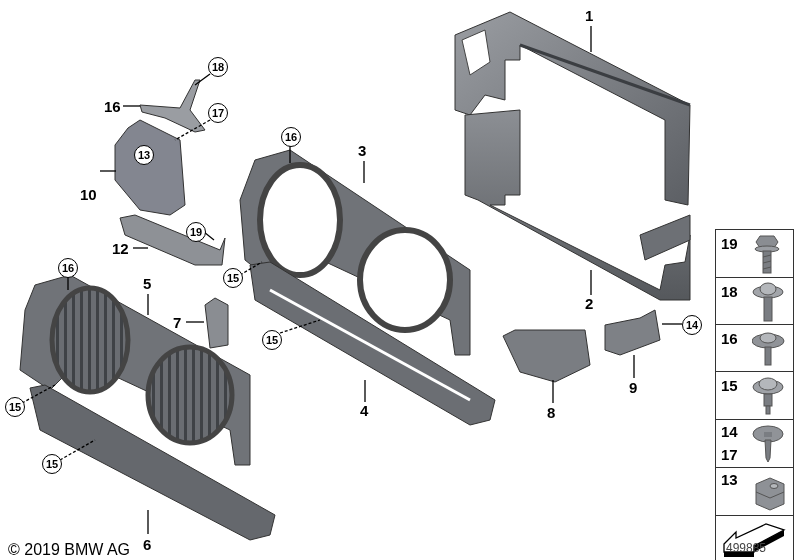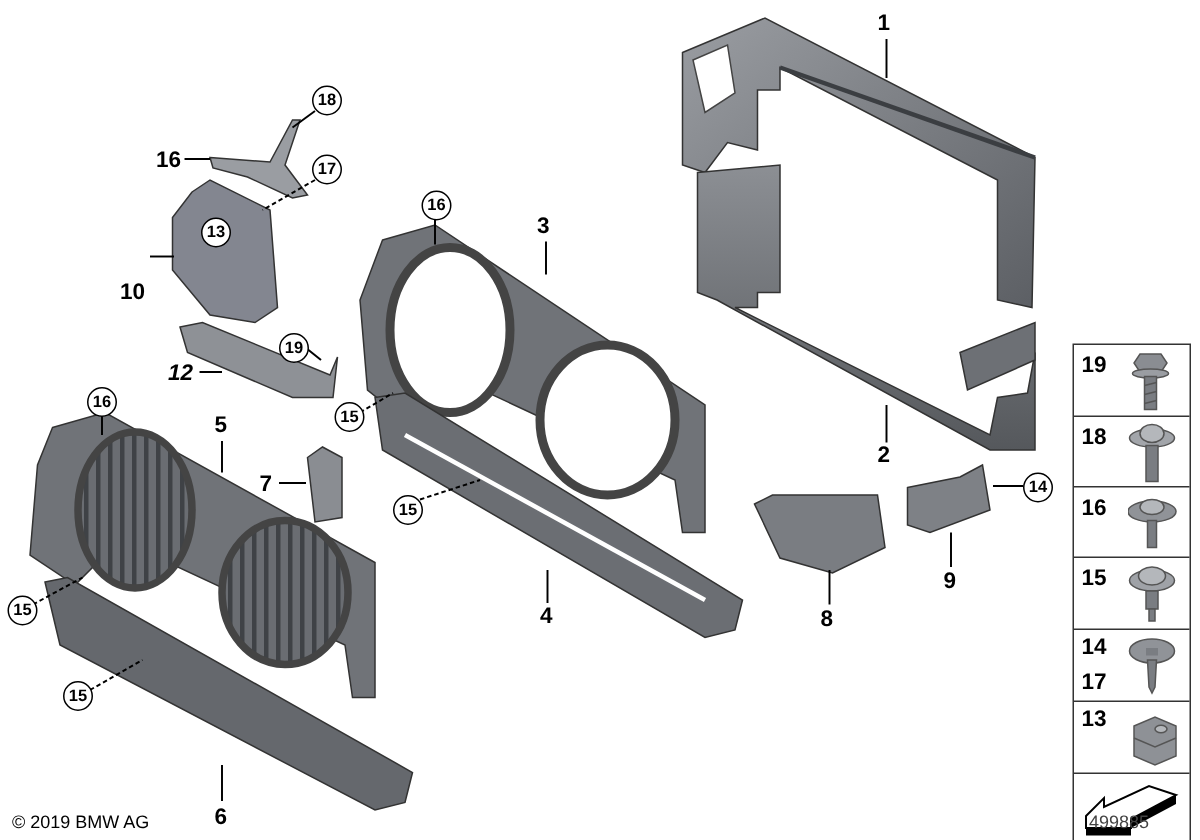--- a/index.html
+++ b/index.html
@@ -5,21 +5,21 @@
   html,body{margin:0;padding:0;background:#ffffff;}
   body{width:800px;height:560px;position:relative;overflow:hidden;font-family:"Liberation Sans",sans-serif;}
   #canvas{position:absolute;left:0;top:0;width:800px;height:560px;}
   .num{position:absolute;font-family:"Liberation Sans",sans-serif;font-weight:bold;font-size:15px;color:#000;line-height:1;}
   .circ{position:absolute;width:20px;height:20px;border:1.4px solid #000;border-radius:50%;background:#fff;font-family:"Liberation Sans",sans-serif;font-weight:bold;font-size:11px;display:flex;align-items:center;justify-content:center;box-sizing:border-box;}
   .legend{position:absolute;left:715px;top:229px;width:79px;border:1px solid #333;box-sizing:border-box;}
   .lcell{position:relative;border-bottom:1px solid #333;box-sizing:border-box;}
   .lcell:last-child{border-bottom:none;}
   .lnum{position:absolute;left:5px;font-weight:bold;font-size:15px;font-family:"Liberation Sans",sans-serif;line-height:1;}
   .lico{position:absolute;left:36px;top:2px;}
-  .copyright{position:absolute;left:8px;top:541px;font-size:12px;color:#000;}
+  .copyright{position:absolute;left:8px;top:541px;font-size:16px;color:#000;}
   .docid{position:absolute;left:726px;top:541px;font-size:12px;color:#444;}
 </style>
 </head>
 <body>
 
 <svg id="canvas" viewBox="0 0 800 560" xmlns="http://www.w3.org/2000/svg">
   <defs>
     <linearGradient id="g1" x1="0" y1="0" x2="1" y2="1">
       <stop offset="0" stop-color="#9a9da2"></stop>
       <stop offset="1" stop-color="#5c5f64"></stop>
@@ -119,21 +119,21 @@
 <div class="num" style="left:585px;top:296px;">2</div>
 <div class="num" style="left:358px;top:143px;">3</div>
 <div class="num" style="left:360px;top:403px;">4</div>
 <div class="num" style="left:143px;top:276px;">5</div>
 <div class="num" style="left:143px;top:537px;">6</div>
 <div class="num" style="left:173px;top:315px;">7</div>
 <div class="num" style="left:547px;top:405px;">8</div>
 <div class="num" style="left:629px;top:380px;">9</div>
 <div class="num" style="left:80px;top:164px;margin-top:23px;">10</div>
 <div class="num" style="left:104px;top:99px;">16</div>
-<div class="num" style="left:112px;top:241px;font-style:italic;">12</div>
+<div class="num" style="left:112px;top:241px;">12</div>
 
 <div class="circ" style="left:208px;top:57px;">18</div>
 <div class="circ" style="left:208px;top:103px;">17</div>
 <div class="circ" style="left:134px;top:145px;">13</div>
 <div class="circ" style="left:186px;top:222px;">19</div>
 <div class="circ" style="left:281px;top:127px;">16</div>
 <div class="circ" style="left:223px;top:268px;">15</div>
 <div class="circ" style="left:262px;top:330px;">15</div>
 <div class="circ" style="left:58px;top:258px;">16</div>
 <div class="circ" style="left:5px;top:397px;">15</div>

